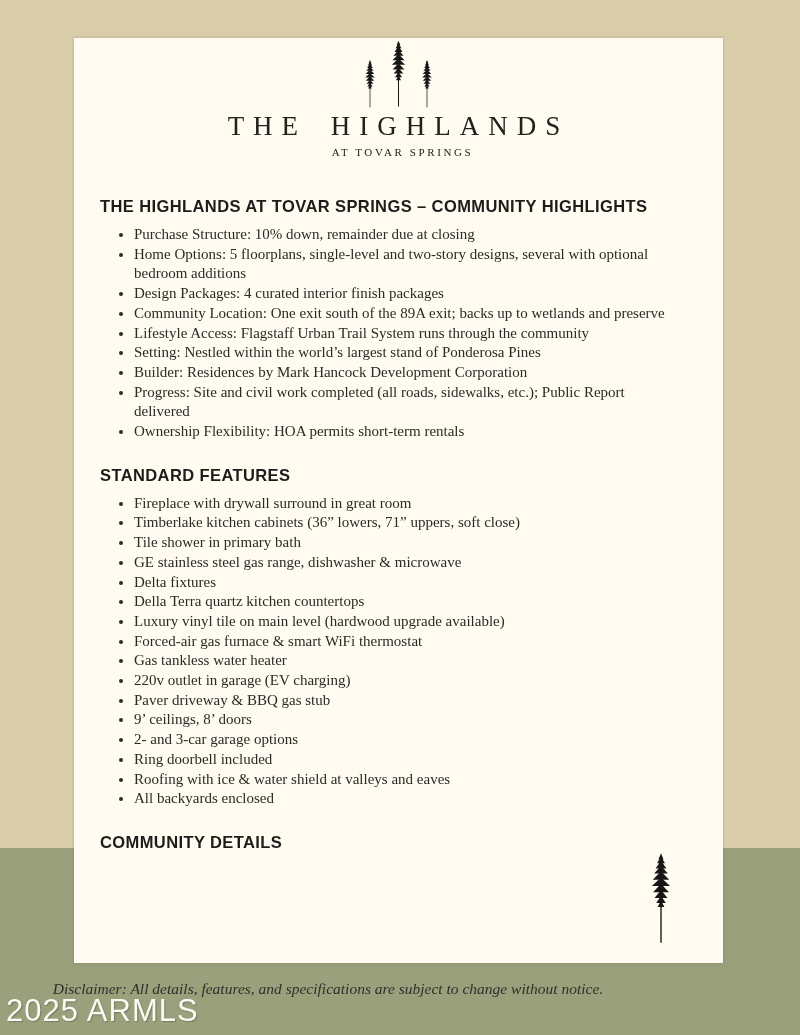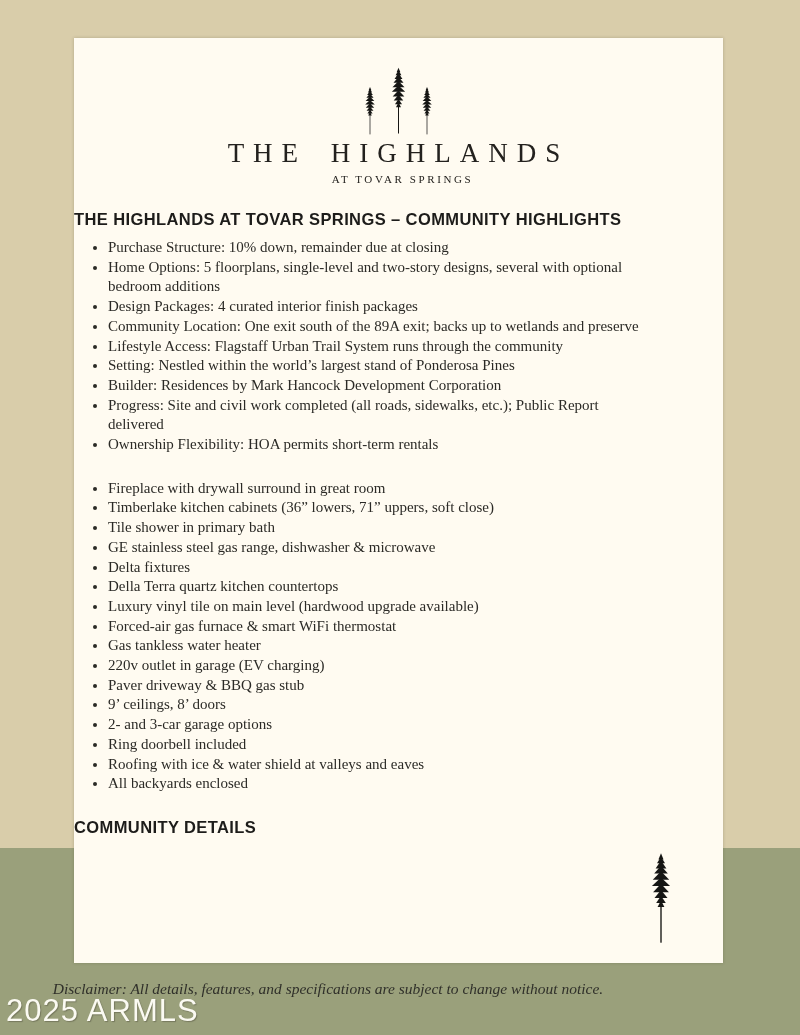--- a/index.html
+++ b/index.html
@@ -19,21 +19,20 @@
     position: absolute;
     left: 74px; top: 38px;
     width: 649px; height: 925px;
     background: #fffbf1;
     box-shadow: 0 0 3px rgba(60,60,30,0.25);
   }
   .logo {
     display: flex;
     flex-direction: column;
     align-items: center;
-    padding-top: 27px;
   }
   .logo-trees {
     display: flex;
     align-items: flex-end;
     gap: 7px;
     height: 70px;
   }
   .logo-trees svg { display: block; }
   .tree-fill { fill: #161614; }
   .logo-title {
@@ -49,21 +48,22 @@
   .logo-subtitle {
     margin-top: 4px;
     font-family: "Liberation Serif", serif;
     font-size: 11px;
     letter-spacing: 2.6px;
     color: #23211e;
     white-space: nowrap;
     margin-left: 8px;
   }
   .content {
-    margin-top: 25px;
+    margin-top: 39px;
+    padding-left: 26px;
     padding-right: 38px;
   }
   .section { margin-bottom: 24px; }
   .section h2 {
     font-family: "Liberation Sans", sans-serif;
     font-size: 16.5px;
     font-weight: 700;
     letter-spacing: 0.4px;
     color: #1d1c1a;
     margin-bottom: 9px;
@@ -160,20 +160,21 @@
           <li>Community Location: One exit south of the 89A exit; backs up to wetlands and preserve</li>
           <li>Lifestyle Access: Flagstaff Urban Trail System runs through the community</li>
           <li>Setting: Nestled within the world’s largest stand of Ponderosa Pines</li>
           <li>Builder: Residences by Mark Hancock Development Corporation</li>
           <li>Progress: Site and civil work completed (all roads, sidewalks, etc.); Public Report delivered</li>
           <li>Ownership Flexibility: HOA permits short-term rentals</li>
         </ul>
   </div>
 
   <div class="section">
+    <h2>STANDARD FEATURES</h2>
     <ul>
           <li>Fireplace with drywall surround in great room</li>
           <li>Timberlake kitchen cabinets (36” lowers, 71” uppers, soft close)</li>
           <li>Tile shower in primary bath</li>
           <li>GE stainless steel gas range, dishwasher &amp; microwave</li>
           <li>Delta fixtures</li>
           <li>Della Terra quartz kitchen countertops</li>
           <li>Luxury vinyl tile on main level (hardwood upgrade available)</li>
           <li>Forced-air gas furnace &amp; smart WiFi thermostat</li>
           <li>Gas tankless water heater</li>

